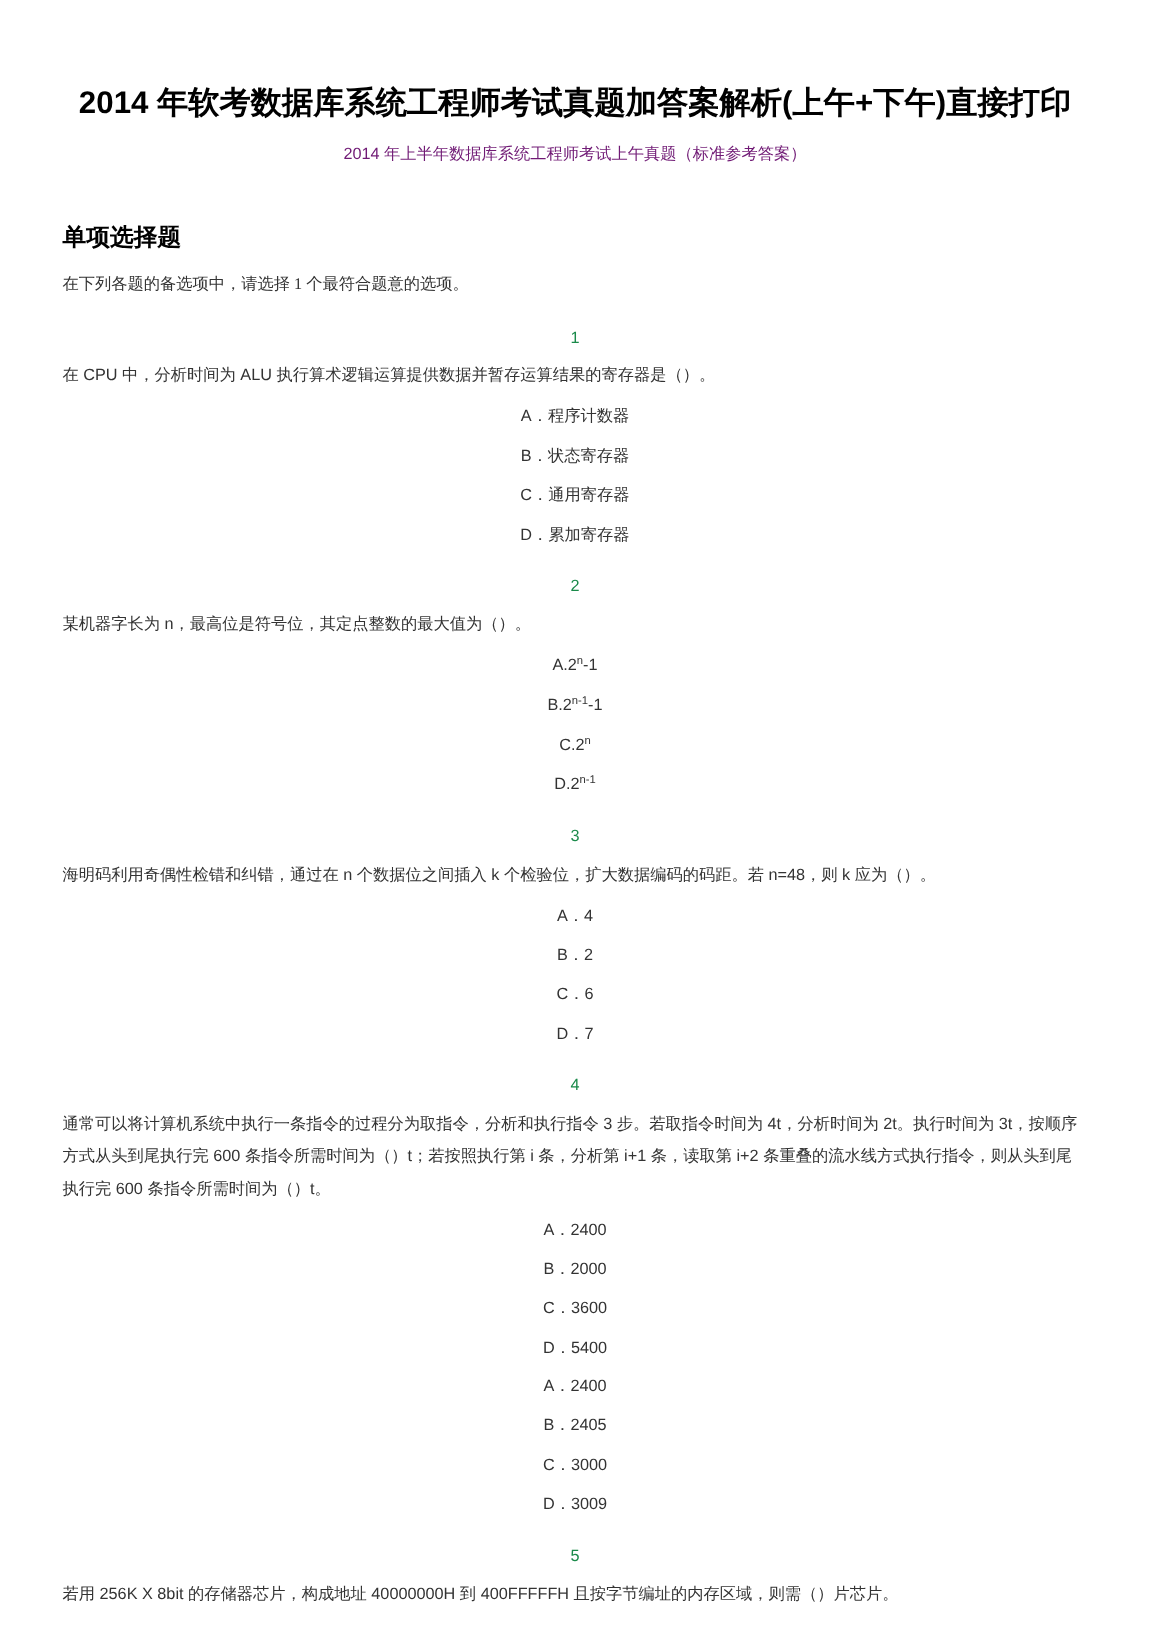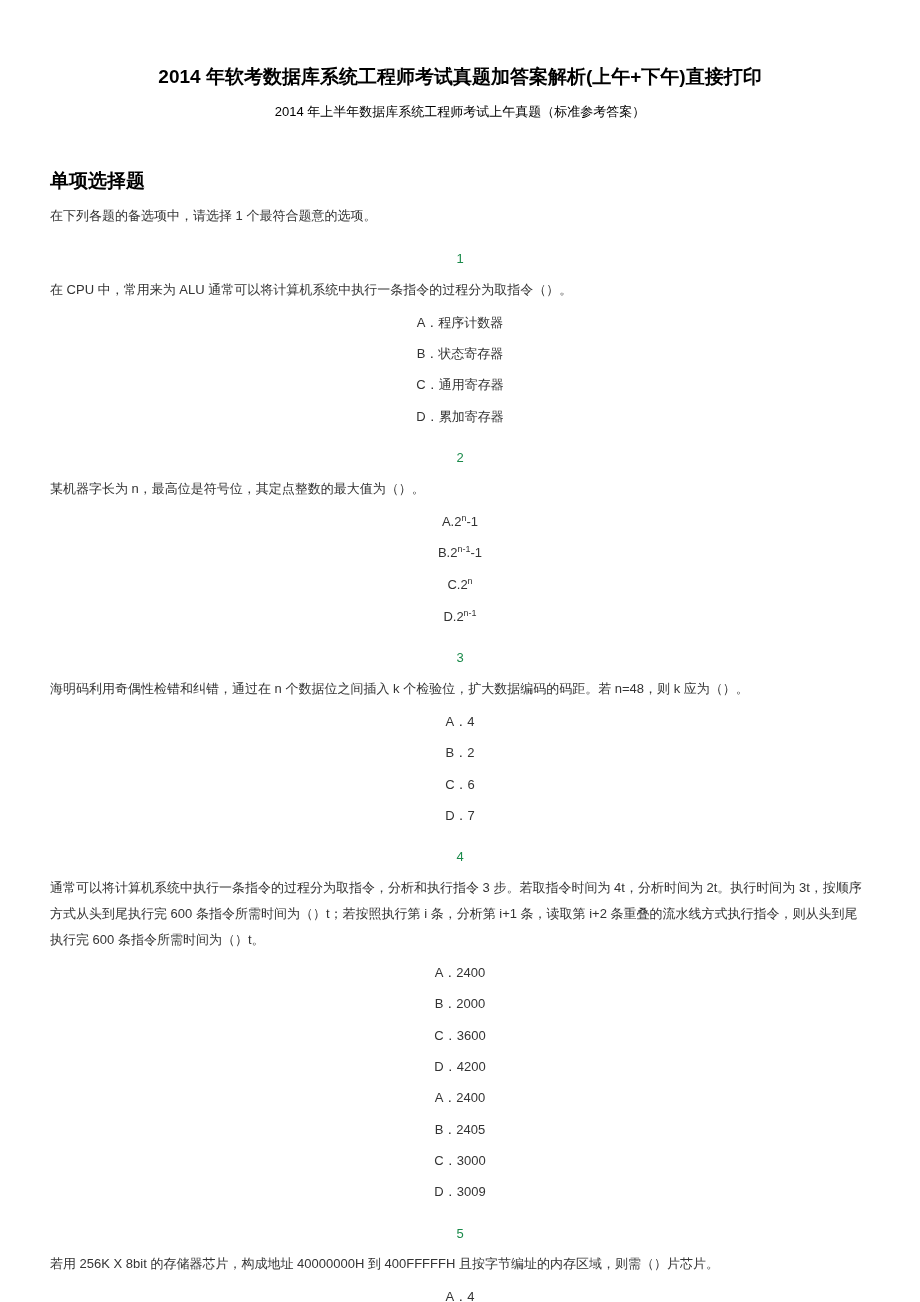--- a/index.html
+++ b/index.html
@@ -12,41 +12,42 @@
       background: #fff;
       width: 920px;
       margin: 0 auto;
       padding: 60px 50px 40px 50px;
       color: #333;
       font-size: 13px;
       line-height: 1.8;
     }
     .title {
       text-align: center;
-      font-size: 19px;
+      font-size: 25px;
       font-weight: bold;
       color: #000;
       margin-bottom: 6px;
     }
     .subtitle {
       text-align: center;
       font-size: 13px;
-      color: #000000;
+      color: #701a75;
       margin-bottom: 40px;
     }
     .section-heading {
       font-weight: bold;
       font-size: 19px;
       color: #000;
       margin-bottom: 6px;
     }
     .instruction {
       font-size: 13px;
       color: #333;
       margin-bottom: 20px;
+      font-family: Liberation Serif, serif;
     }
     .question-number {
       text-align: center;
       color: #1a8a4a;
       font-size: 13px;
       margin-top: 18px;
       margin-bottom: 6px;
     }
     .question-text {
       font-size: 13px;
@@ -69,21 +70,21 @@
 </head>
 <body>
 
 <div class="title">2014 年软考数据库系统工程师考试真题加答案解析(上午+下午)直接打印</div>
 <div class="subtitle">2014 年上半年数据库系统工程师考试上午真题（标准参考答案）</div>
 
 <div class="section-heading">单项选择题</div>
 <div class="instruction">在下列各题的备选项中，请选择 1 个最符合题意的选项。</div>
 
 <div class="question-number">1</div>
-<div class="question-text">在 CPU 中，常用来为 ALU 通常可以将计算机系统中执行一条指令的过程分为取指令（）。</div>
+<div class="question-text">在 CPU 中，分析时间为 ALU 执行算术逻辑运算提供数据并暂存运算结果的寄存器是（）。</div>
 <div class="option">A．程序计数器</div>
 <div class="option">B．状态寄存器</div>
 <div class="option">C．通用寄存器</div>
 <div class="option">D．累加寄存器</div>
 
 <div class="question-number">2</div>
 <div class="question-text">某机器字长为 n，最高位是符号位，其定点整数的最大值为（）。</div>
 <div class="option">A.2<sup>n</sup>-1</div>
 <div class="option">B.2<sup>n-1</sup>-1</div>
 <div class="option">C.2<sup>n</sup></div>
@@ -94,21 +95,21 @@
 <div class="option">A．4</div>
 <div class="option">B．2</div>
 <div class="option">C．6</div>
 <div class="option">D．7</div>
 
 <div class="question-number">4</div>
 <div class="question-text">通常可以将计算机系统中执行一条指令的过程分为取指令，分析和执行指令 3 步。若取指令时间为 4t，分析时间为 2t。执行时间为 3t，按顺序方式从头到尾执行完 600 条指令所需时间为（）t；若按照执行第 i 条，分析第 i+1 条，读取第 i+2 条重叠的流水线方式执行指令，则从头到尾执行完 600 条指令所需时间为（）t。</div>
 <div class="option">A．2400</div>
 <div class="option">B．2000</div>
 <div class="option">C．3600</div>
-<div class="option">D．4200</div>
+<div class="option">D．5400</div>
 <div class="option">A．2400</div>
 <div class="option">B．2405</div>
 <div class="option">C．3000</div>
 <div class="option">D．3009</div>
 
 <div class="question-number">5</div>
 <div class="question-text">若用 256K X 8bit 的存储器芯片，构成地址 40000000H 到 400FFFFFH 且按字节编址的内存区域，则需（）片芯片。</div>
 <div class="option">A．4</div>
 
 </body></html>

